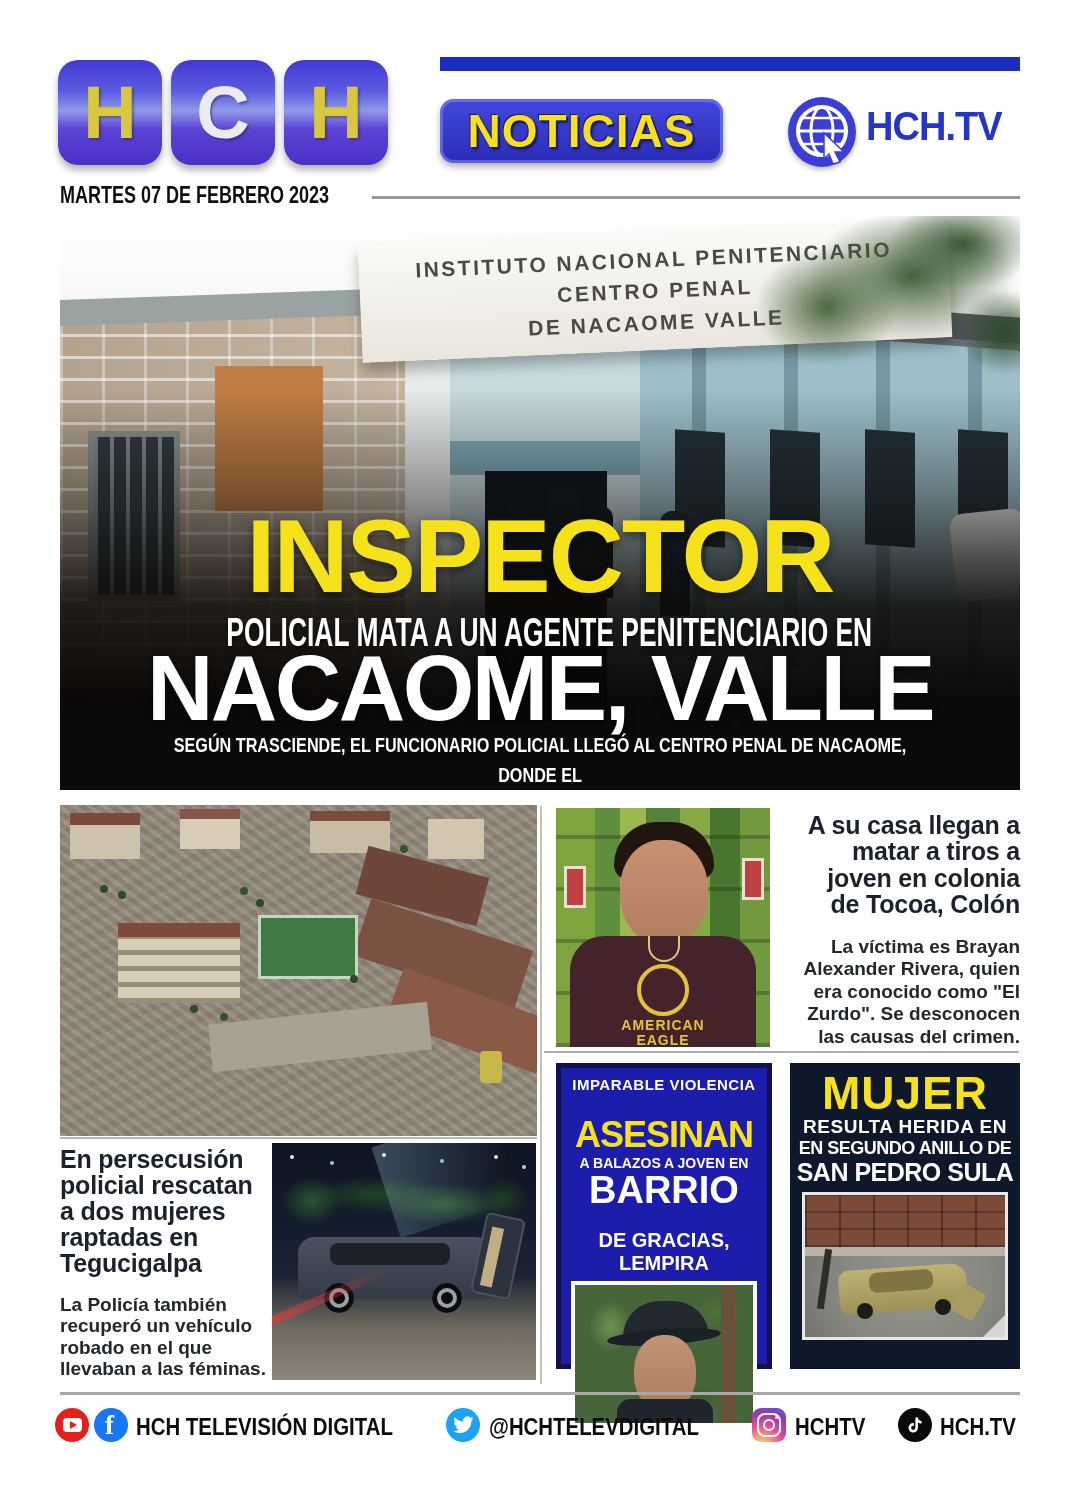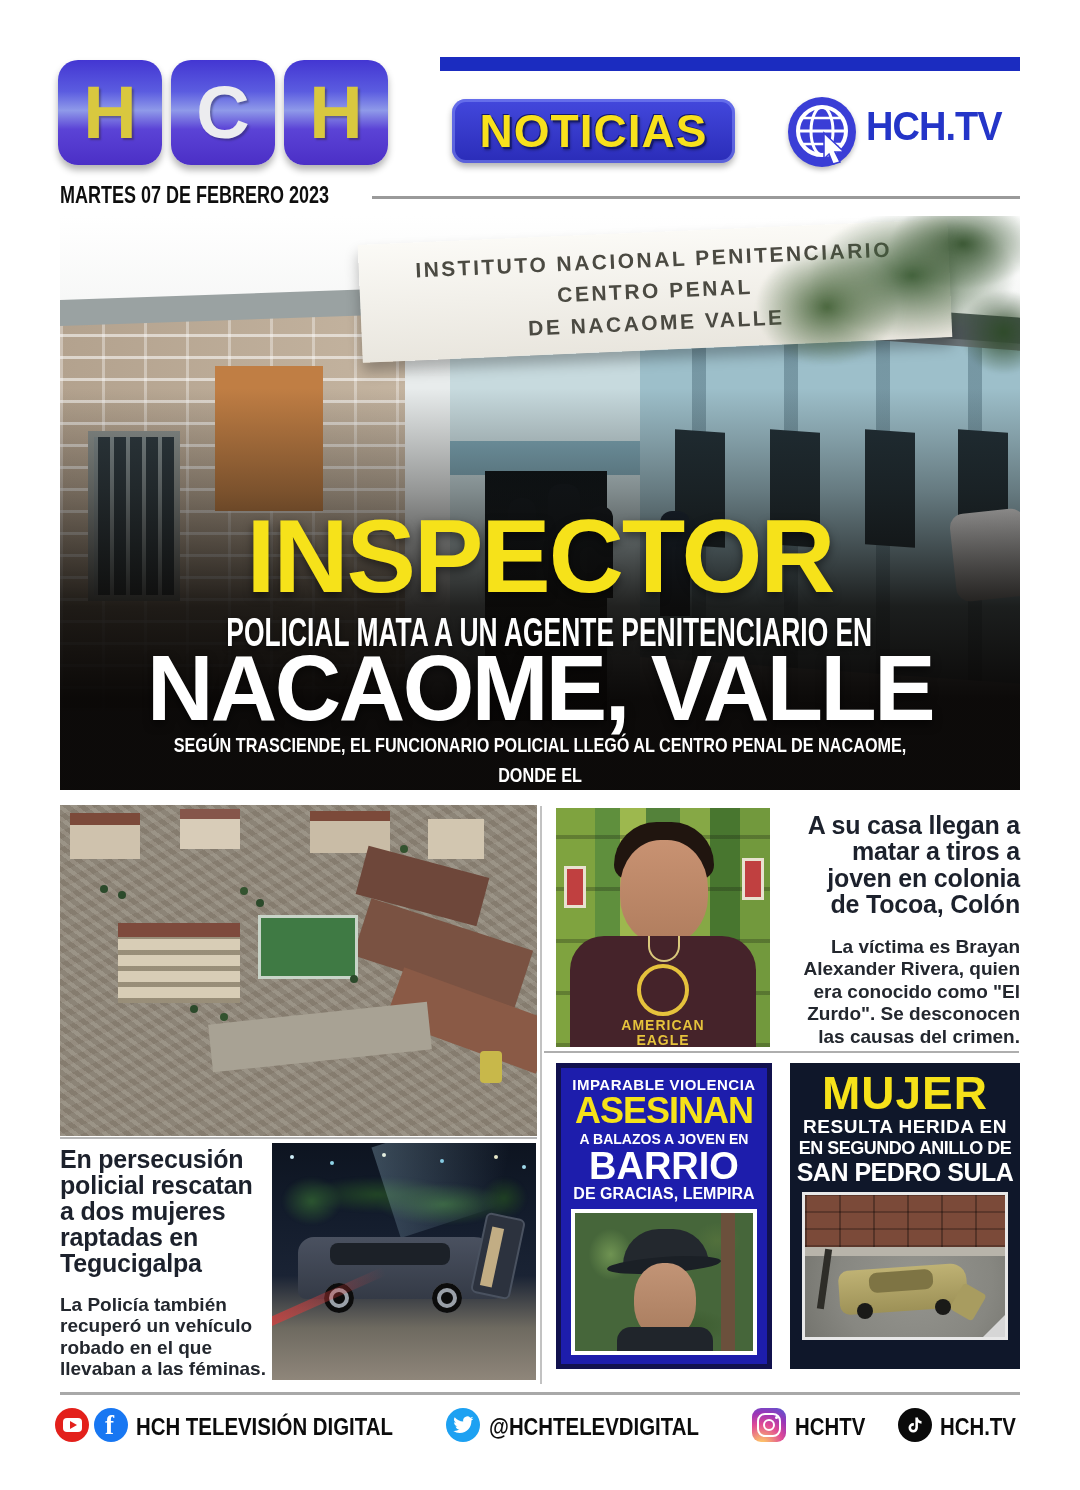--- a/index.html
+++ b/index.html
@@ -9,21 +9,21 @@
   .pre { white-space:pre-line; }
 
   
   .logo { left:58px; top:60px; display:flex; gap:9px; }
   .tile { width:104px; height:105px; border-radius:20px;
           background:linear-gradient(180deg,#4336d2 0%,#5b5ce0 30%,#8f9ae9 48%,#5b43d6 66%,#4b2fc6 100%);
           box-shadow:0 5px 7px rgba(0,0,0,.3); display:flex; align-items:center; justify-content:center; }
   .tile span { font-size:74px; font-weight:900; color:#d9c83f; text-shadow:2px 2px 2px rgba(40,30,0,.35); }
   .tile.c span { color:#ececef; text-shadow:2px 2px 2px rgba(30,30,60,.4); }
   .top-bar { left:440px; top:57px; width:580px; height:14px; background:#1b2cc0; }
-  .noticias { left:452px; top:99px; width:283px; height:64px; border-radius:14px;
+  .noticias { left:440px; top:99px; width:283px; height:64px; border-radius:14px;
               background:linear-gradient(180deg,#4348dd 0%,#2a2cb8 100%);
               box-shadow:inset 0 0 0 3px rgba(130,140,245,.55), 0 4px 6px rgba(0,0,0,.3);
               display:flex; align-items:center; justify-content:center; }
   .noticias span { font-size:46px; font-weight:900; color:#f8e11c; letter-spacing:1px;
                    text-shadow:2px 2px 0 #141a6e, -1px -1px 0 #141a6e, 2px 3px 3px rgba(0,0,0,.4); }
   .globe { left:788px; top:97px; width:68px; height:70px; border-radius:50%; background:#3a3ed6;
            box-shadow:0 3px 5px rgba(0,0,0,.25); }
   .site { left:866px; top:104px; font-size:40px; font-weight:900; color:#2435c8; letter-spacing:-1px;
           transform:scaleX(.95); transform-origin:left; white-space:nowrap; }
   .date { left:60px; top:181px; }
@@ -129,24 +129,24 @@
              border-radius:6px; transform:rotate(12deg); }
   .cp-door-panel { left:214px; top:84px; width:12px; height:60px; background:#c2ad84; transform:rotate(12deg); }
   .cp-wheel { width:30px; height:30px; border-radius:50%; background:#0c0c0c;
               box-shadow:inset 0 0 0 5px #0c0c0c, inset 0 0 0 9px #9aa0a8; }
   .cp-red { left:-12px; top:150px; width:130px; height:9px;
             background:linear-gradient(90deg, rgba(220,60,60,.75), transparent); transform:rotate(-24deg); }
 
   
   .lp-box { left:556px; top:1063px; width:216px; height:306px; background:#1d1dac; border:5px solid #11114e; text-align:center; }
   .lp-kicker { margin-top:8px; font-size:15px; font-weight:800; color:#ffffff; letter-spacing:.5px; }
-  .lp-big1 { font-size:36px; font-weight:900; color:#f6e21a; line-height:1.0; letter-spacing:-1px; }
+  .lp-big1 { font-size:36px; font-weight:900; color:#f6e21a; line-height:1.0; letter-spacing:-1px;margin-top:24px; }
   .lp-mid { margin-top:2px; font-size:14px; font-weight:800; color:#ffffff; }
   .lp-big2 { font-size:38px; font-weight:900; color:#ffffff; line-height:1.0; }
-  .lp-bottom { font-size:16px; font-weight:800; color:#ffffff; }
+  .lp-bottom { font-size:20px; font-weight:800; color:#ffffff;margin-top:20px; }
   .lp-photo { position:relative; margin:6px auto 0; width:186px; height:146px; border:4px solid #ffffff; overflow:hidden;
               background:radial-gradient(closest-side at 20% 30%, #6f9352, transparent 62%),
                          radial-gradient(closest-side at 80% 20%, #52703c, transparent 66%),
                          radial-gradient(closest-side at 60% 82%, #3c5a2e, transparent 70%), #46663a; }
   .lpp-trunk { right:18px; top:0; width:14px; height:146px; background:#6b503c; }
   .lpp-capcrown { left:48px; top:16px; width:86px; height:36px; background:#23282e; border-radius:42px 42px 0 0; }
   .lpp-capbrim { left:32px; top:44px; width:114px; height:16px; background:#1b2026; border-radius:50%; transform:rotate(-4deg); }
   .lpp-face { left:59px; top:50px; width:62px; height:76px; background:linear-gradient(180deg,#c29476,#a87c5e); border-radius:46%; }
   .lpp-body { left:42px; bottom:0; width:96px; height:24px; background:#20252b; border-radius:14px 14px 0 0; }
 

